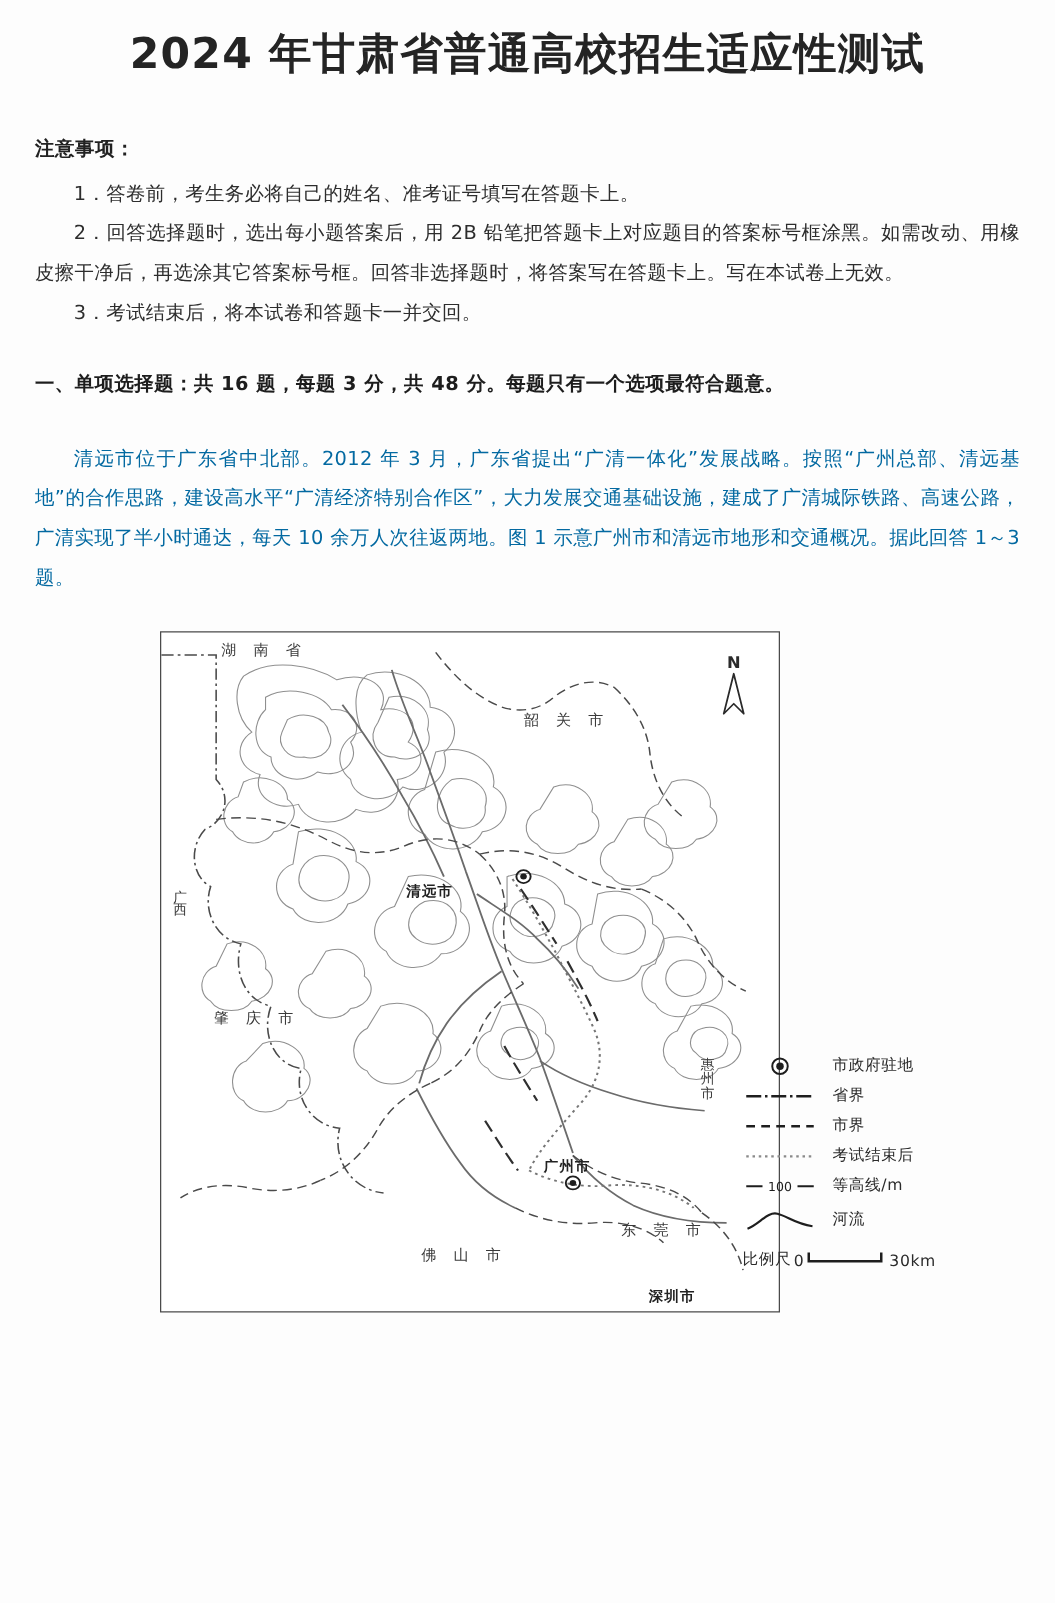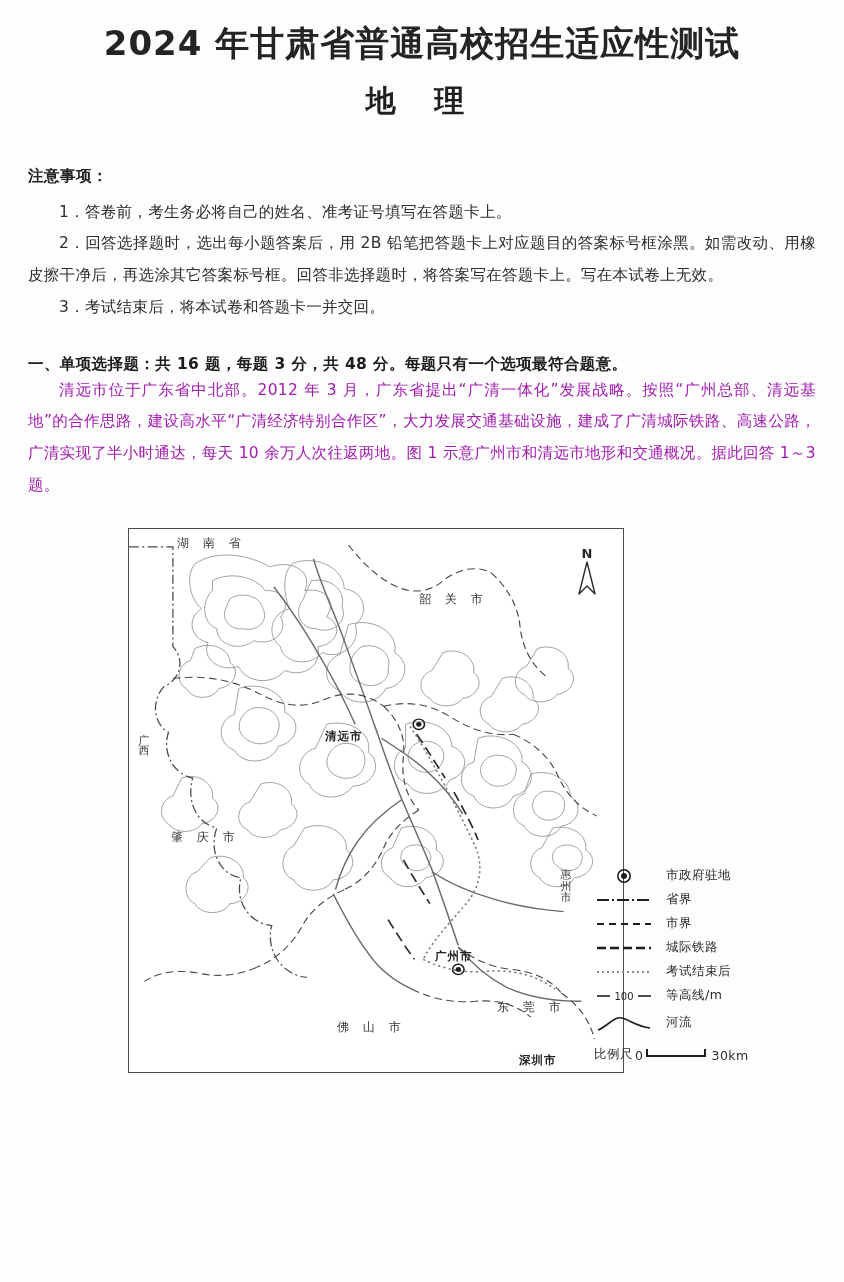--- a/index.html
+++ b/index.html
@@ -60,26 +60,26 @@
   }
   
   .section-heading {
     margin: 30px 28px 0 28px;
     font-size: 15.5px;
     font-weight: bold;
     color: #1d1d1d;
     letter-spacing: .4px;
   }
   .passage {
-    margin: 0 28px 0 28px;
+    margin: 34px 28px 0 28px;
     font-size: 15.5px;
     line-height: 2.05;
     text-indent: 2em;
     text-align: justify;
-    color: #a21caf;
+    color: #0369a1;
     letter-spacing: .3px;
   }
   
   .figure-block {
     margin-top: 12px;
     position: relative;
     height: 560px;
   }
   .map-frame {
     position: absolute;
@@ -163,21 +163,20 @@
     color: #2a2a2a;
     line-height: 1;
   }
 </style>
 </head>
 <body>
 
 <div class="page">
 
   <div class="doc-title">2024 年甘肃省普通高校招生适应性测试</div>
-  <div class="doc-subject">地 理</div>
 
   <div class="notice-wrap">
     <div class="notice-heading">注意事项：</div>
     <div class="notice-item">1．答卷前，考生务必将自己的姓名、准考证号填写在答题卡上。</div>
     <div class="notice-item">2．回答选择题时，选出每小题答案后，用 2B 铅笔把答题卡上对应题目的答案标号框涂黑。如需改动、用橡皮擦干净后，再选涂其它答案标号框。回答非选择题时，将答案写在答题卡上。写在本试卷上无效。</div>
     <div class="notice-item">3．考试结束后，将本试卷和答题卡一并交回。</div>
   </div>
 
   <div class="section-heading">一、单项选择题：共 16 题，每题 3 分，共 48 分。每题只有一个选项最符合题意。</div>
   <div class="passage">清远市位于广东省中北部。2012 年 3 月，广东省提出“广清一体化”发展战略。按照“广州总部、清远基地”的合作思路，建设高水平“广清经济特别合作区”，大力发展交通基础设施，建成了广清城际铁路、高速公路，广清实现了半小时通达，每天 10 余万人次往返两地。图 1 示意广州市和清远市地形和交通概况。据此回答 1～3 题。</div>
@@ -309,28 +308,20 @@
 
       <div class="legend-row">
         <span class="legend-sym">
           <svg width="56" height="12" viewBox="0 0 56 12">
               <line x1="1" y1="6" x2="55" y2="6" stroke="#1e1e1e" stroke-width="2" stroke-dasharray="7 5"></line>
             </svg>
         </span>
         <span class="legend-label">市界</span>
       </div>
 
-      <div class="legend-row">
-        <span class="legend-sym">
-          <svg width="56" height="12" viewBox="0 0 56 12">
-              <line x1="1" y1="6" x2="55" y2="6" stroke="#1e1e1e" stroke-width="2.4" stroke-dasharray="9 4"></line>
-            </svg>
-        </span>
-        <span class="legend-label">城际铁路</span>
-      </div>
 
       <div class="legend-row">
         <span class="legend-sym">
           <svg width="56" height="12" viewBox="0 0 56 12">
               <line x1="1" y1="6" x2="55" y2="6" stroke="#8a8a8a" stroke-width="1.8" stroke-dasharray="2 3"></line>
             </svg>
         </span>
         <span class="legend-label">考试结束后</span>
       </div>
 

